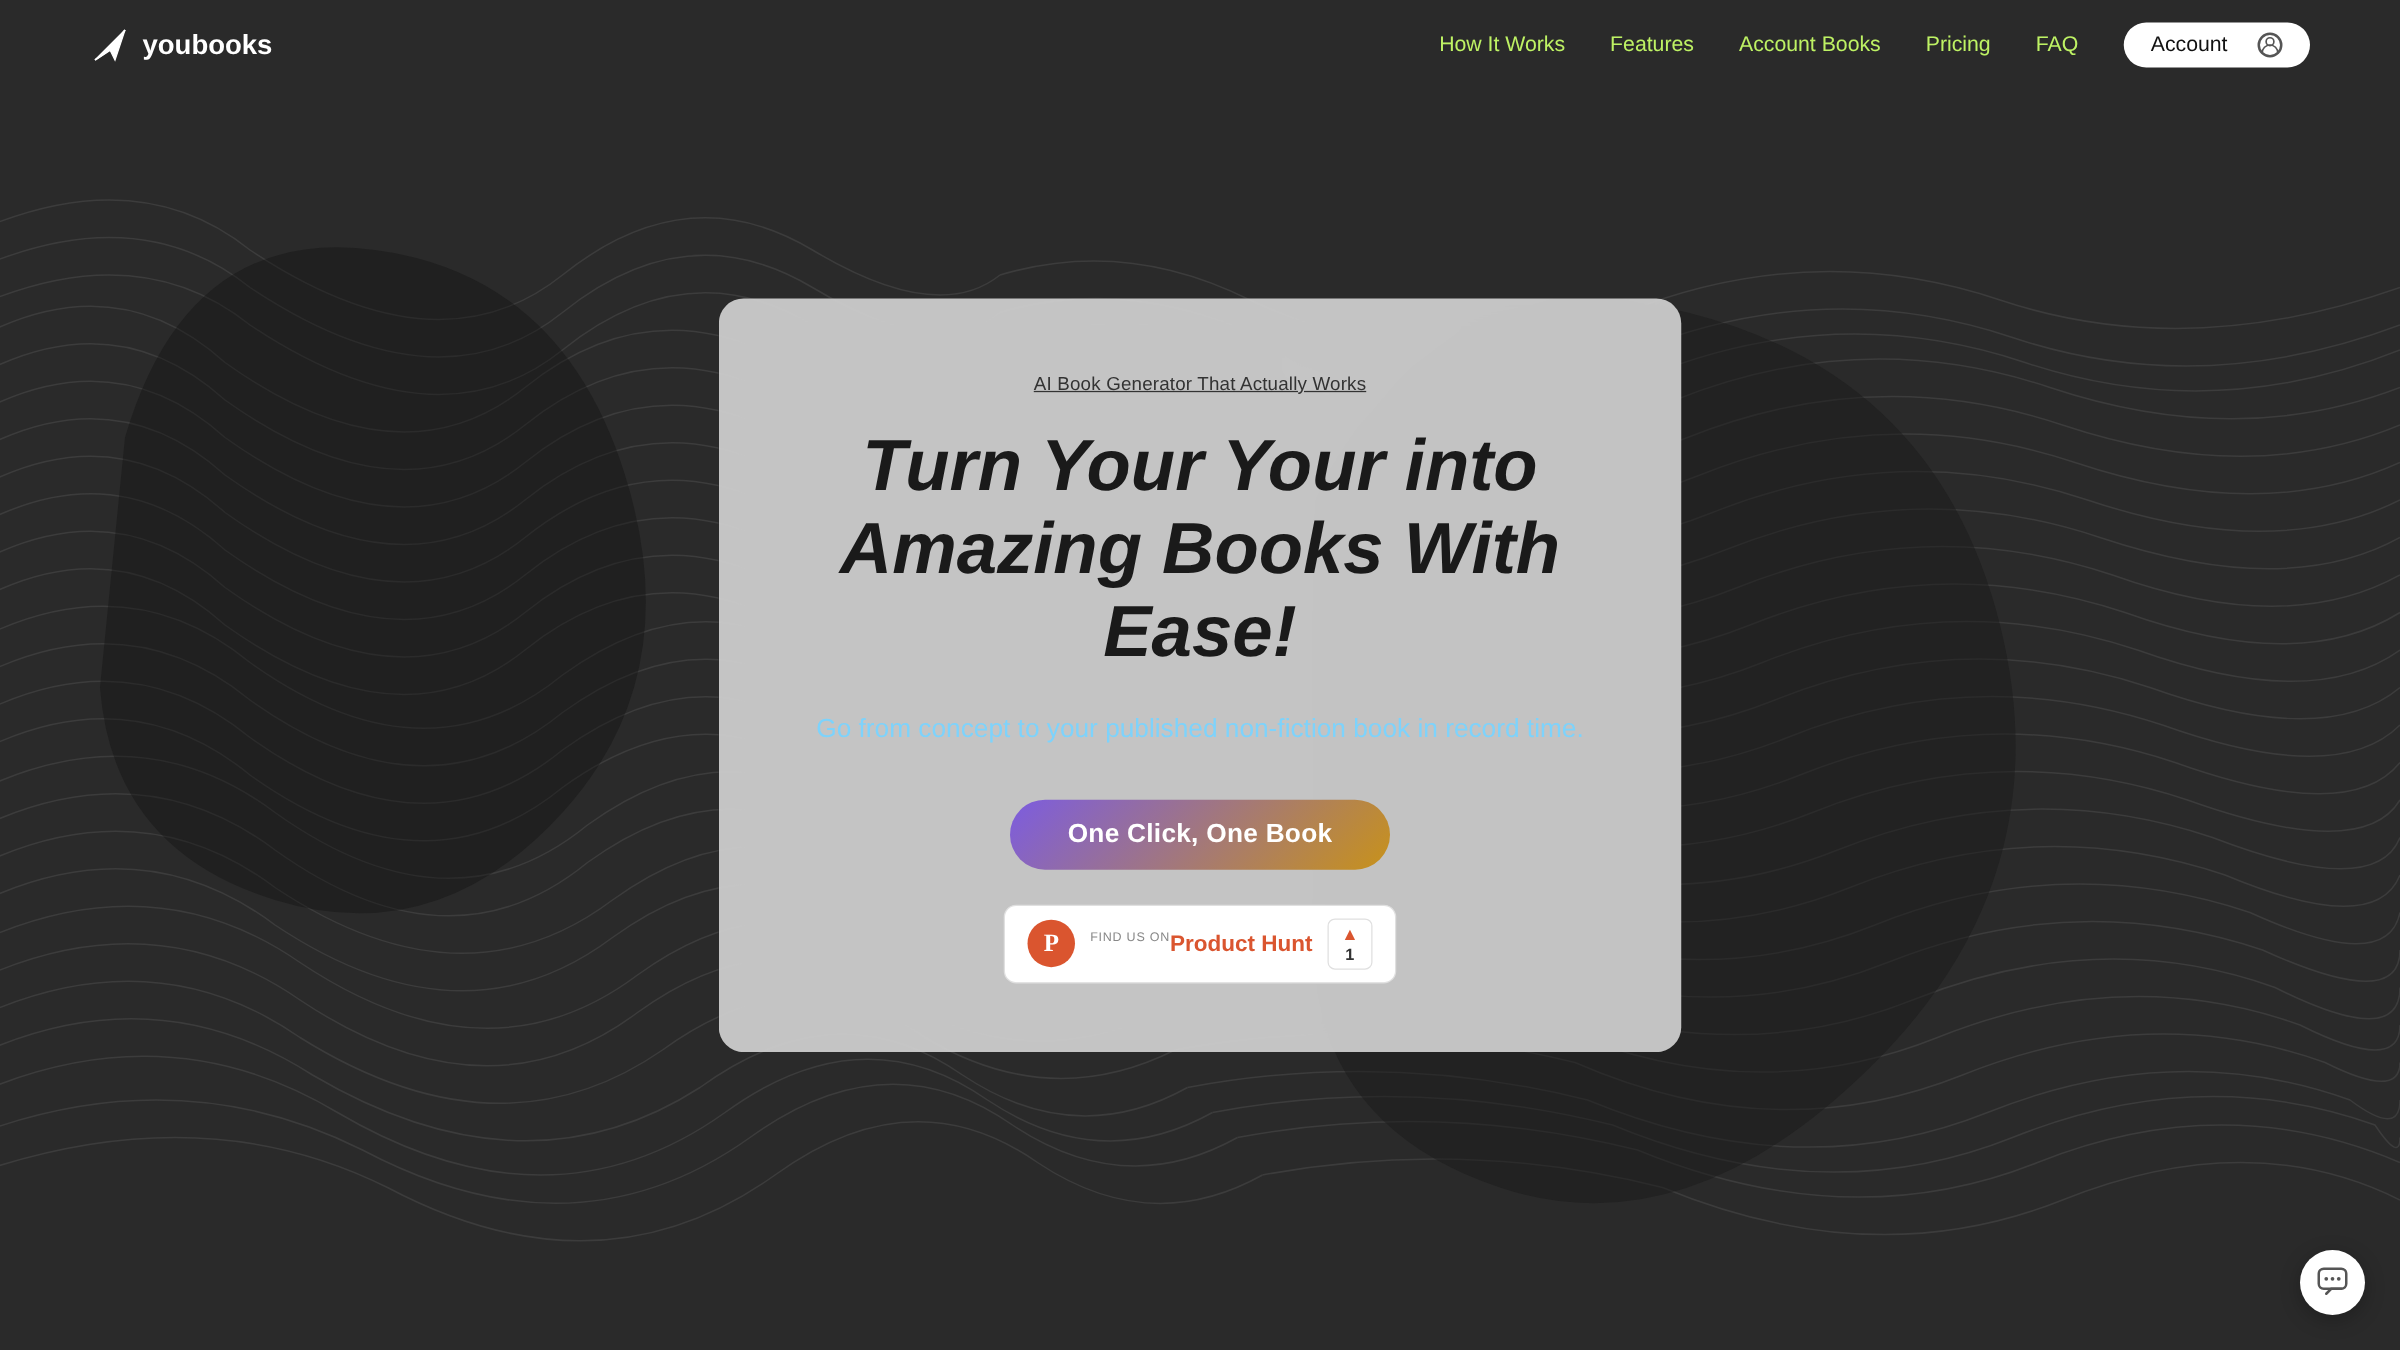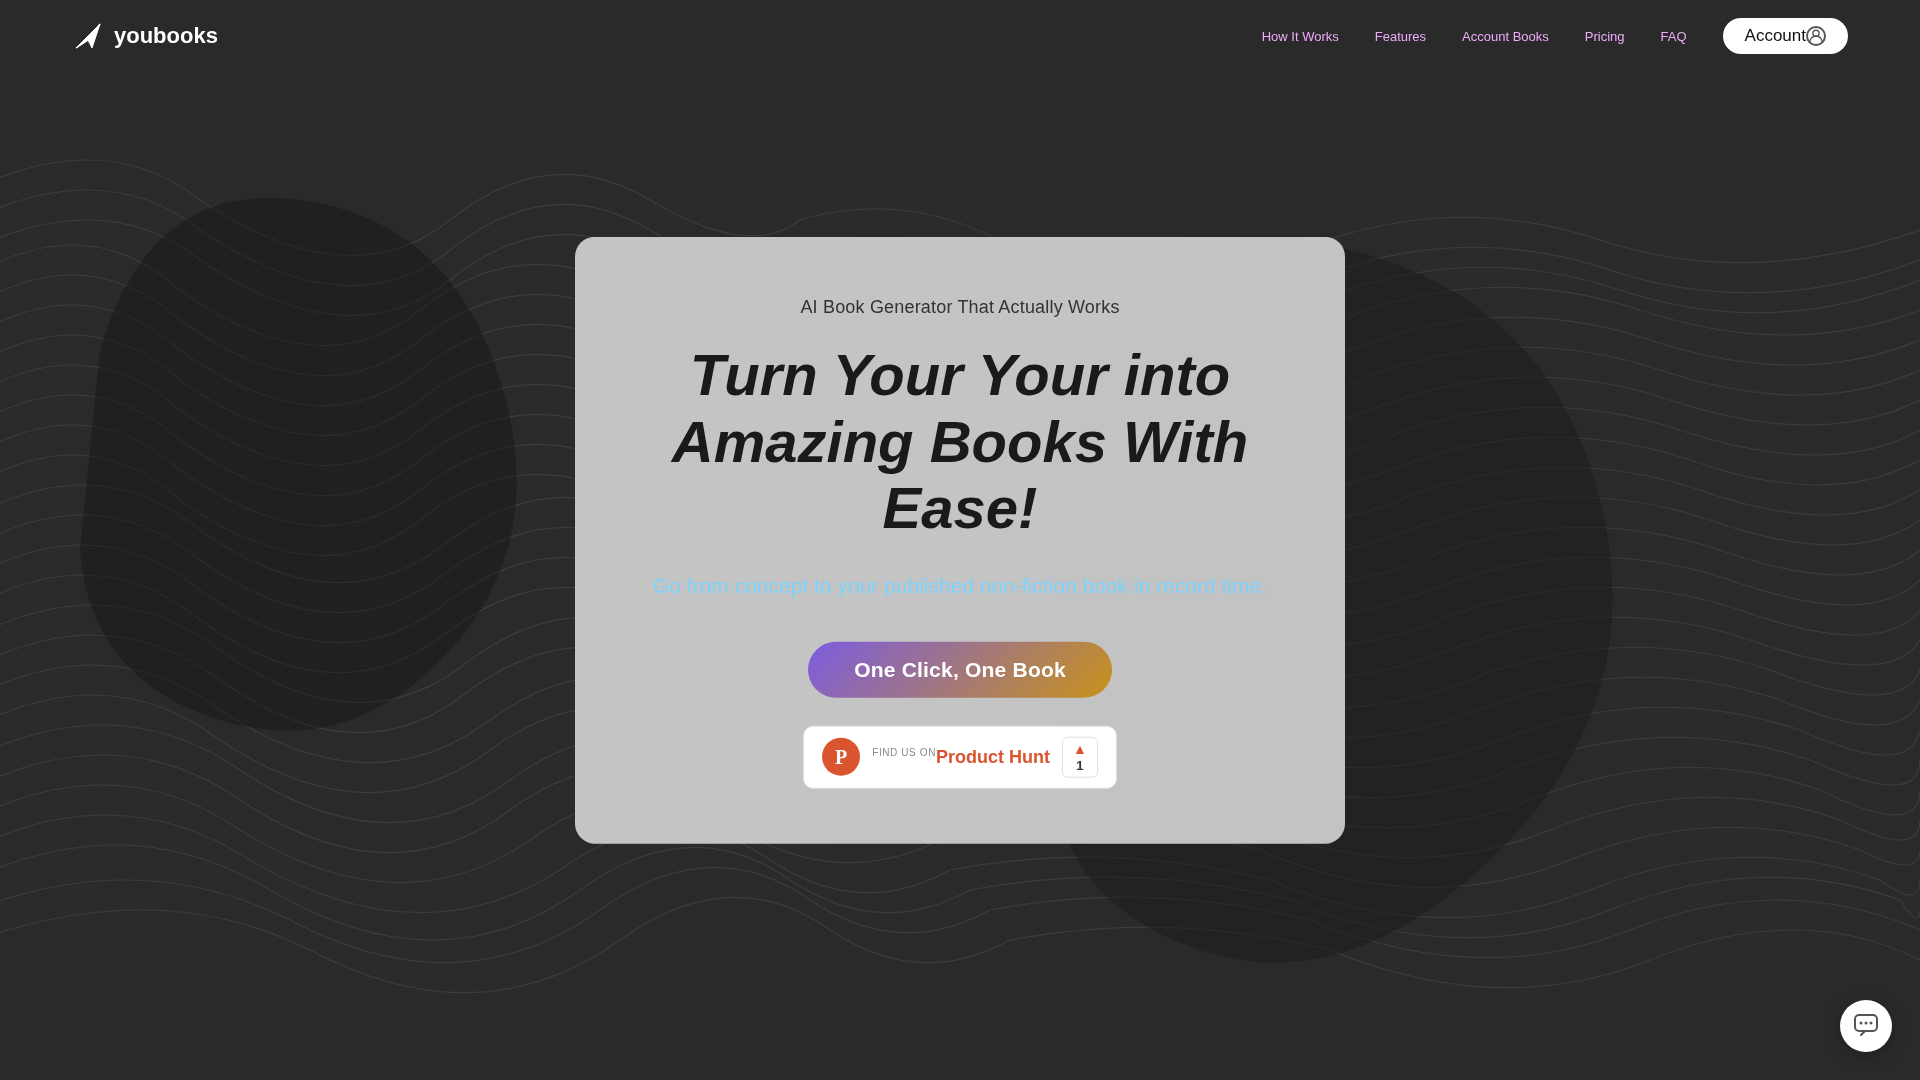--- a/index.html
+++ b/index.html
@@ -60,31 +60,31 @@
       color: #fff;
     }
 
     .nav-links {
       display: flex;
       align-items: center;
       gap: 36px;
     }
 
     .nav-link {
-      color: #f0abfc;
+      color: #bef264;
       text-decoration: none;
-      font-size: 13px;
+      font-size: 17px;
       font-weight: 400;
       cursor: pointer;
     }
 
     .nav-account-btn {
       display: flex;
       align-items: center;
-      gap: 0;
+      gap: 24px;
       background: #fff;
       color: #111;
       border: none;
       border-radius: 24px;
       padding: 8px 22px;
       font-size: 17px;
       font-weight: 500;
       cursor: pointer;
     }
 
@@ -114,25 +114,26 @@
       border-radius: 20px;
       width: 770px;
       padding: 60px 60px 55px;
       display: flex;
       flex-direction: column;
       align-items: center;
       text-align: center;
     }
 
     .hero-subtitle {
-      font-size: 18px;
+      font-size: 15px;
       font-weight: 500;
       color: #333;
       margin-bottom: 24px;
       letter-spacing: 0.01em;
+      text-decoration: underline;
     }
 
     .hero-title {
       font-size: 58px;
       font-weight: 800;
       color: #1a1a1a;
       line-height: 1.15;
       margin-bottom: 28px;
       font-style: italic;
     }

